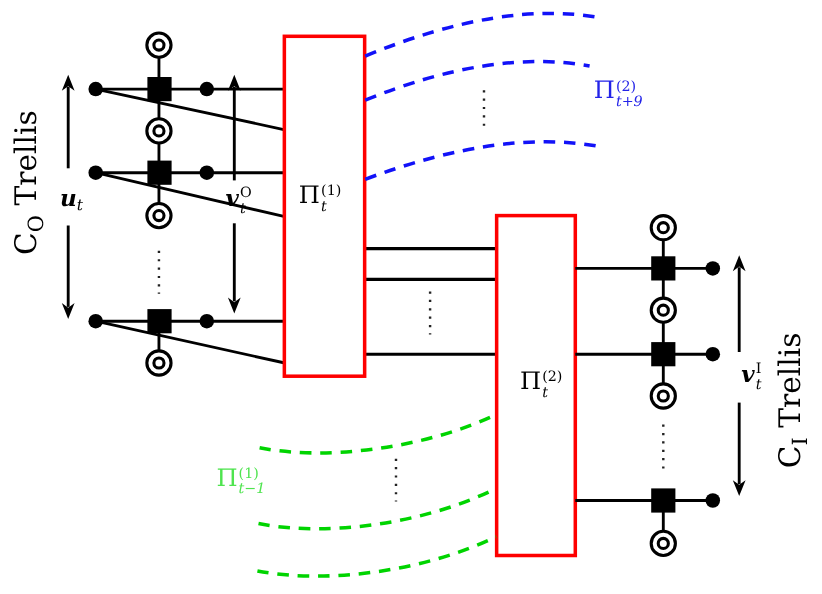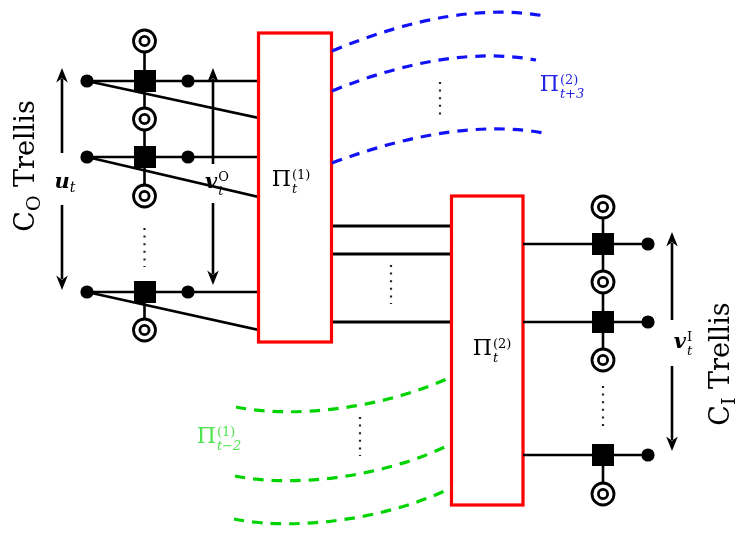--- a/index.html
+++ b/index.html
@@ -216,25 +216,25 @@
     <span class="ss">
         <span class="sup">(2)</span>
         <span class="sub">t</span>
       </span>
   </div>
 
   <div class="lbl" style="left: 562px; top: 86px; color: rgb(35, 35, 232);">
     <span class="pi">Π</span>
     <span class="ss">
         <span class="sup">(2)</span>
-        <span class="sub">t+3</span>
+        <span class="sub">t+9</span>
       </span>
   </div>
 
   <div class="lbl" style="left: 219px; top: 438px; color: rgb(79, 228, 79);">
     <span class="pi">Π</span>
     <span class="ss">
         <span class="sup">(1)</span>
-        <span class="sub">t−2</span>
+        <span class="sub">t−1</span>
       </span>
   </div>
 
 </div>
 
 </body></html>

